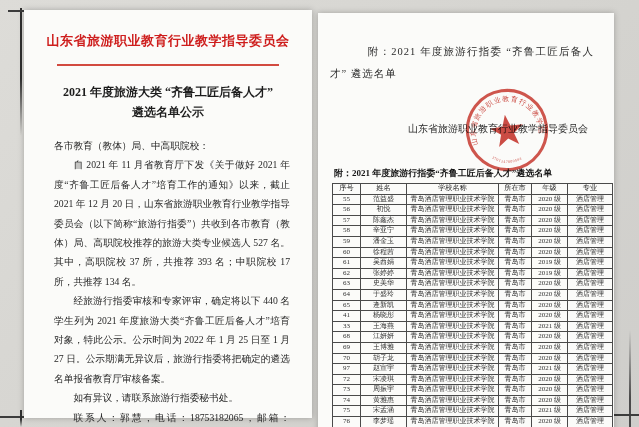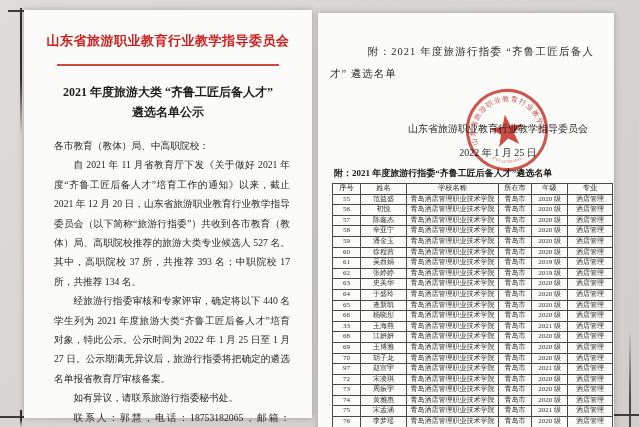--- a/index.html
+++ b/index.html
@@ -76,21 +76,20 @@
       <p>如有异议，请联系旅游行指委秘书处。</p>
       <p>联系人：郭慧，电话：18753182065，邮箱：sdtsmxjs@163.com。</p>
     </div>
   </div>
 
   <div class="page page-right">
     <div class="attach-note">附：2021 年度旅游行指委 “齐鲁工匠后备人才” 遴选名单</div>
 
     <div class="signature">
       <div>山东省旅游职业教育行业教学指导委员会</div>
-      <div>2022 年 1 月 25 日</div>
     </div>
 
     <svg class="seal" viewBox="0 0 100 100">
       <circle cx="50" cy="50" r="46" fill="none" stroke="#c5281f" stroke-width="3.6" opacity="0.85"></circle>
       <path id="sealArc" d="M 14,62 A 37,37 0 1 1 86,62" fill="none"></path>
       <text font-size="8" fill="#c5281f" letter-spacing="1.4" opacity="0.9">
         <textPath href="#sealArc">山东省旅游职业教育行业教学指导委员会</textPath>
       </text>
       <path fill="#c5281f" opacity="0.9" d="M50,32 L54.7,45.5 L69,45.8 L57.6,54.5 L61.8,68.2 L50,60 L38.2,68.2 L42.4,54.5 L31,45.8 L45.3,45.5 Z"></path>
       <path id="sealNumArc" d="M 28,80 A 33,33 0 0 0 72,80" fill="none"></path>
@@ -206,21 +205,21 @@
             </tr>
             <tr>
               <td>65</td>
               <td>逄新凯</td>
               <td>青岛酒店管理职业技术学院</td>
               <td>青岛市</td>
               <td>2020 级</td>
               <td>酒店管理</td>
             </tr>
             <tr>
-              <td>66</td>
+              <td>41</td>
               <td>杨晓彤</td>
               <td>青岛酒店管理职业技术学院</td>
               <td>青岛市</td>
               <td>2020 级</td>
               <td>酒店管理</td>
             </tr>
             <tr>
               <td>33</td>
               <td>王海燕</td>
               <td>青岛酒店管理职业技术学院</td>

